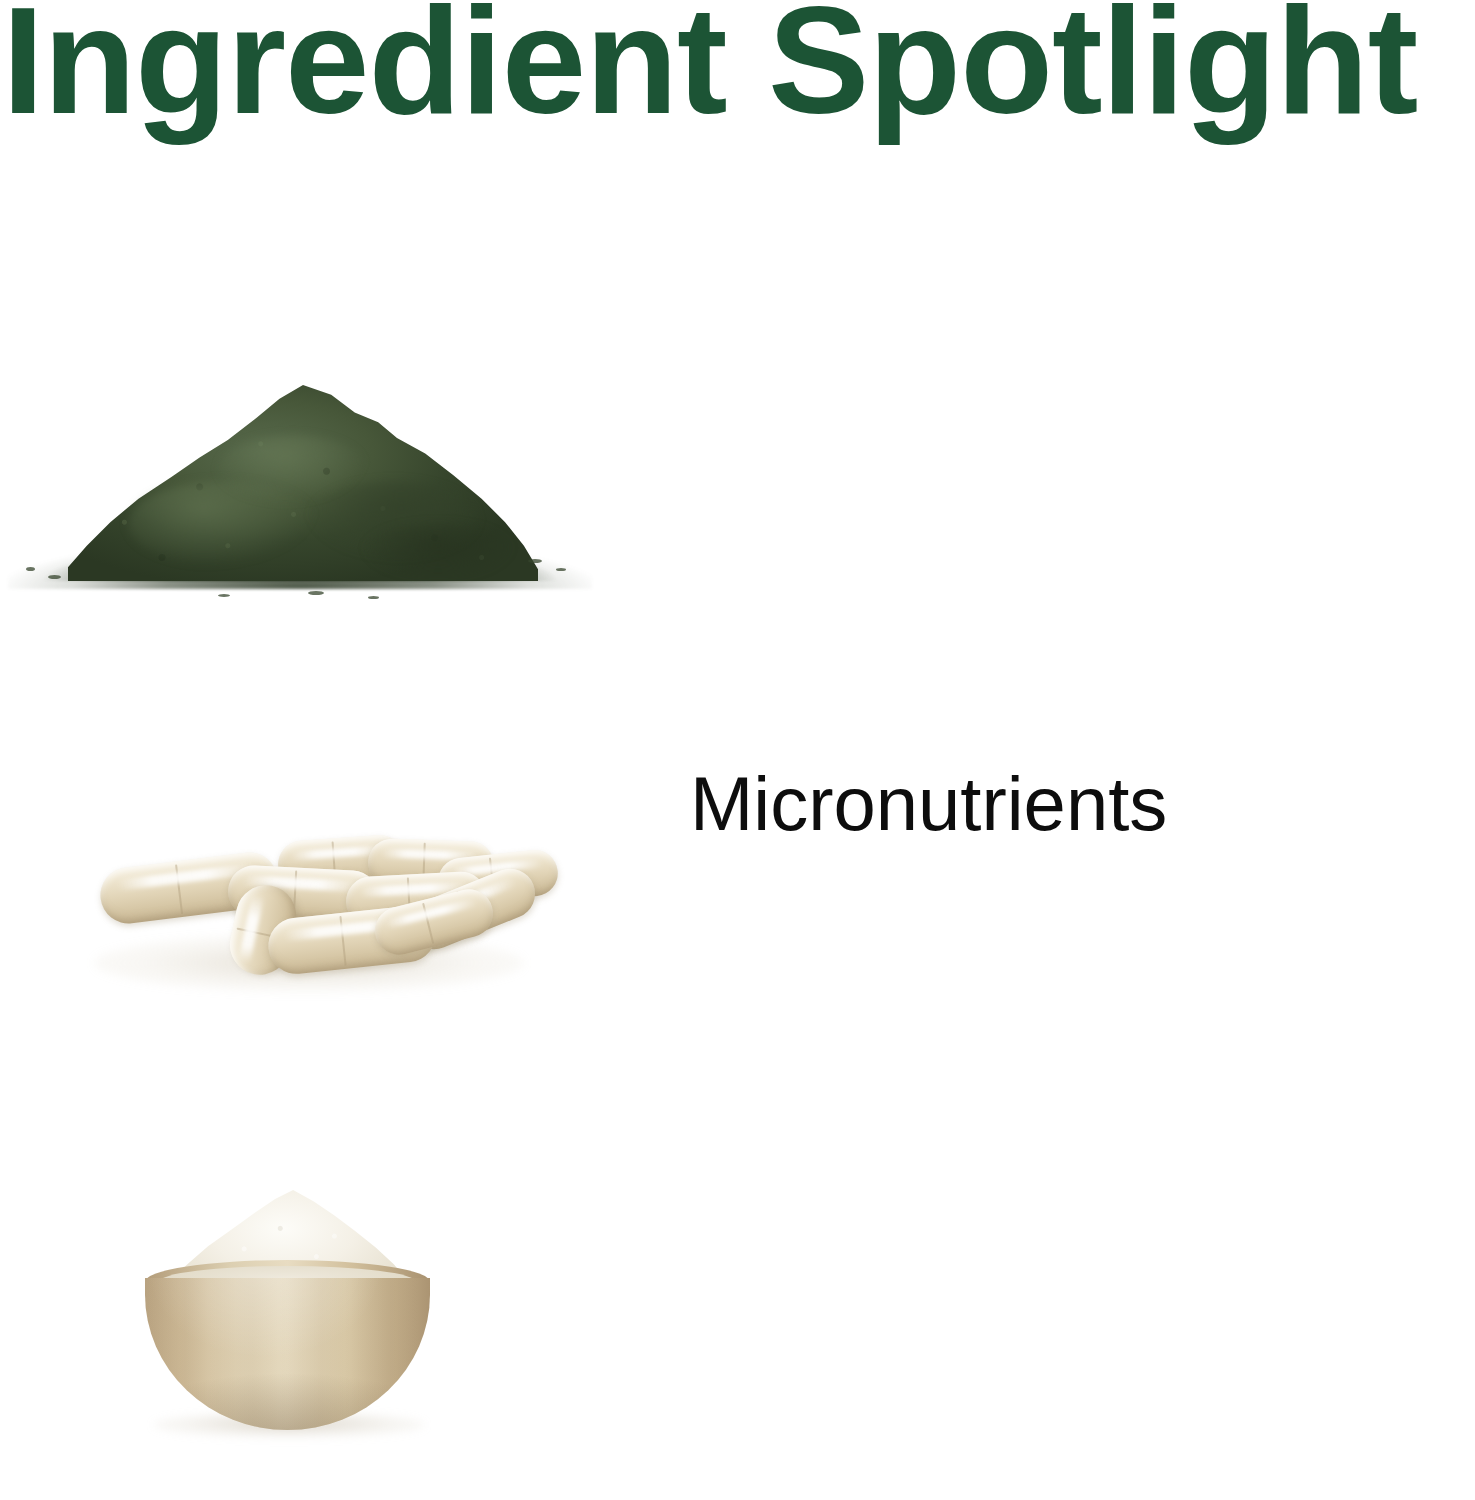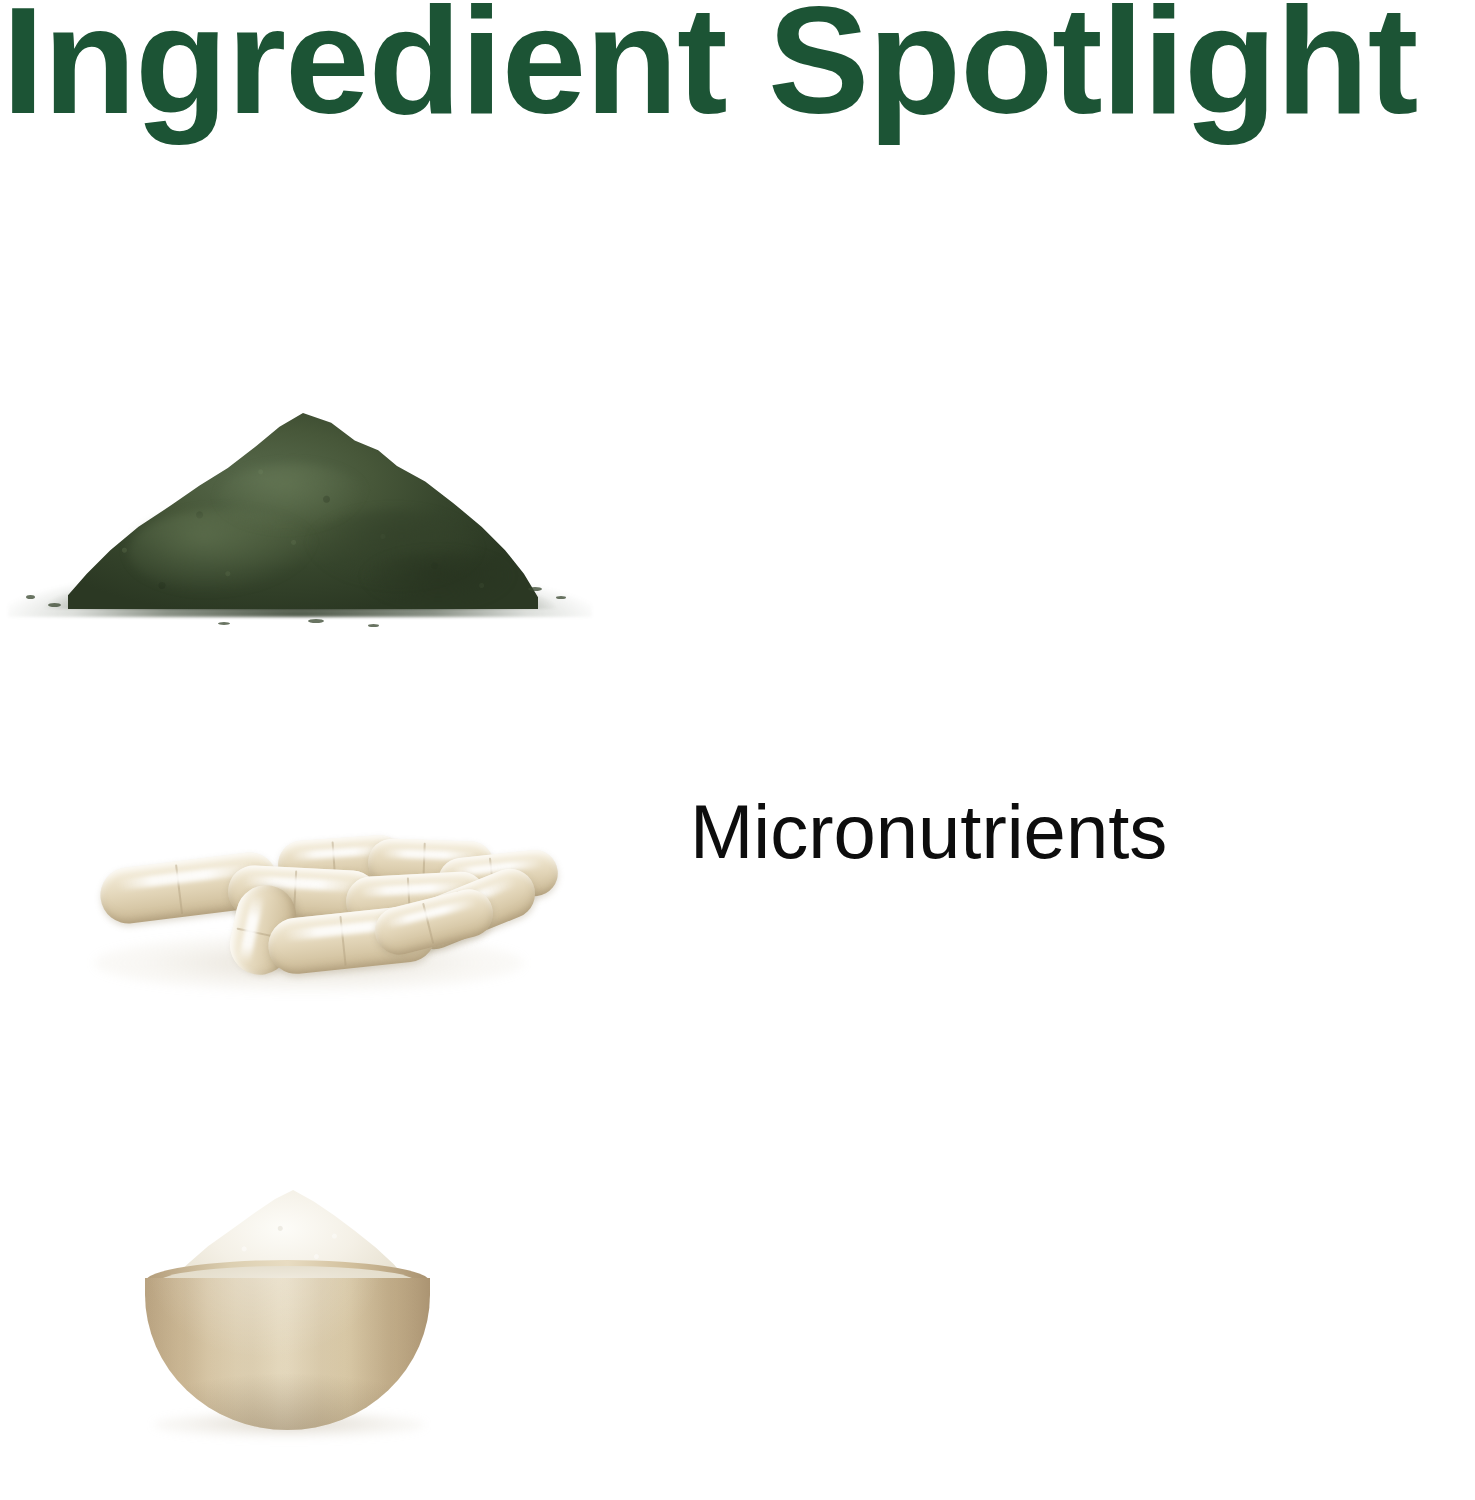--- a/index.html
+++ b/index.html
@@ -52,21 +52,21 @@
     position: absolute;
     color: #0d0d0d;
     font-family: "Liberation Sans", sans-serif;
     font-weight: 400;
     font-size: 76px;
     line-height: 108px;
     letter-spacing: 0px;
     white-space: pre-line;
   }
 
-  #row1 { top: 344px; height: 300px; }
+  #row1 { top: 316px; height: 300px; }
   #row2 { top: 790px; height: 260px; }
   #row3 { top: 1170px; height: 300px; }
 
   #row1-label { left: 690px; top: 434px; }
 
   
   .spirulina {
     position: absolute;
     left: 8px;
     top: 50px;

